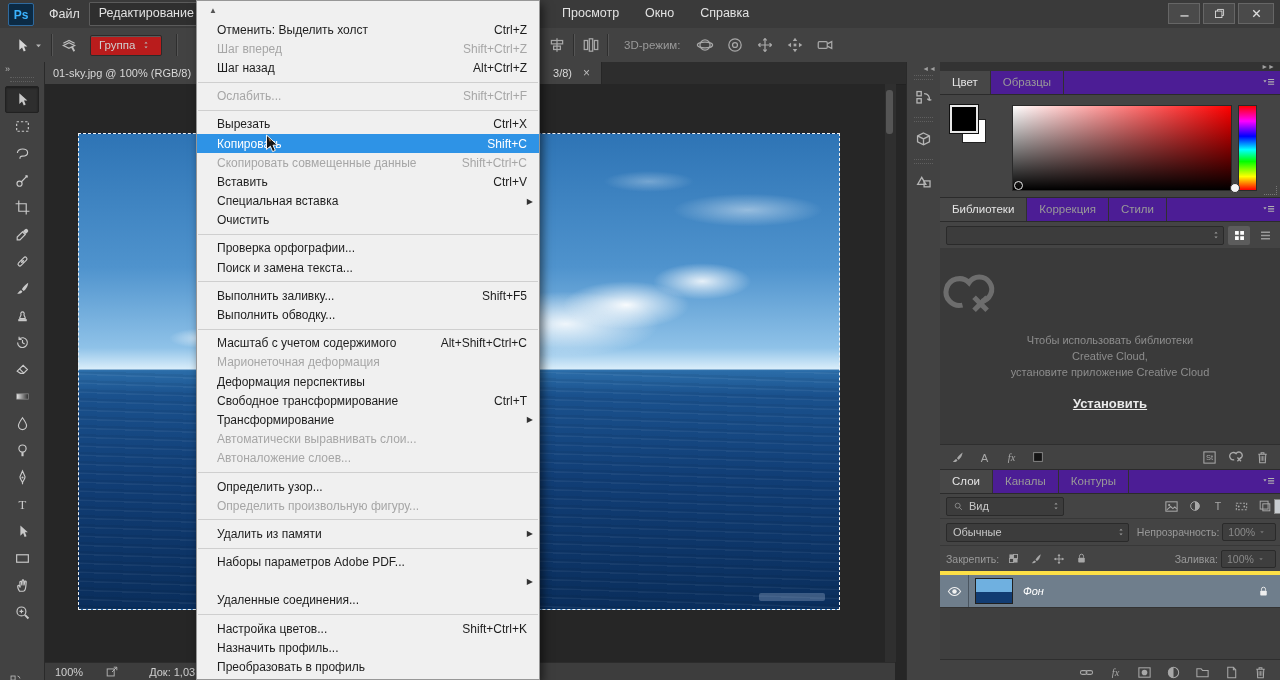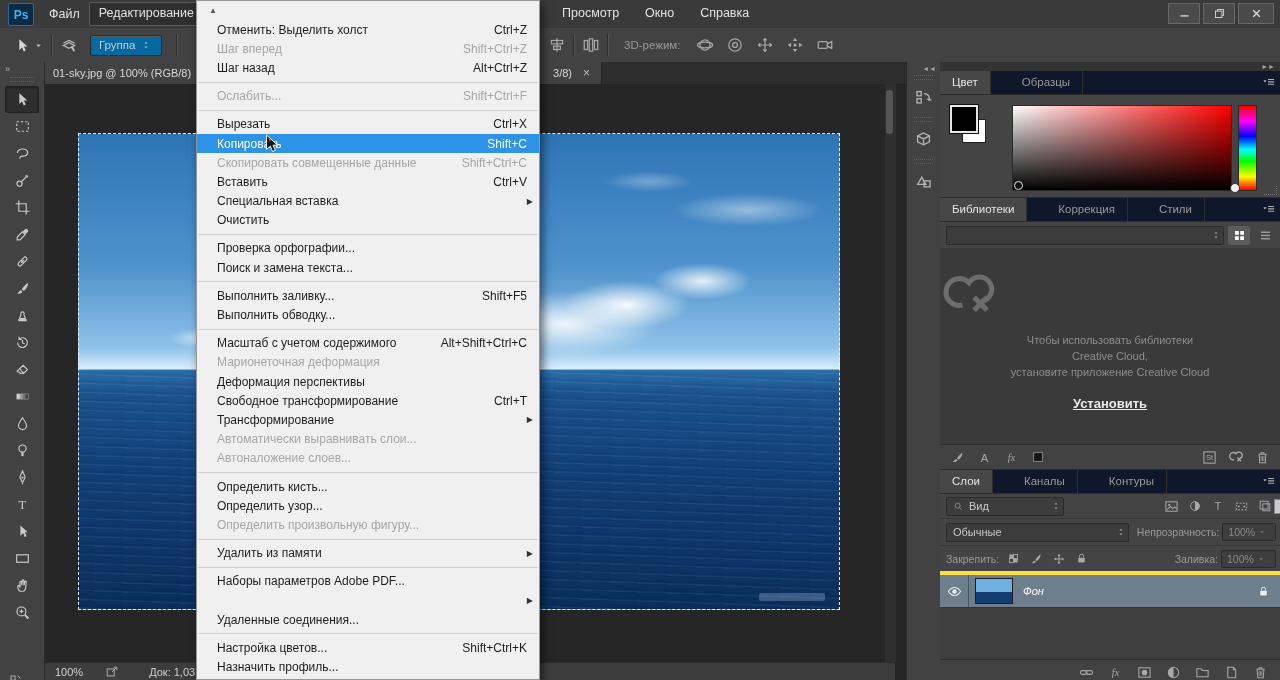--- a/index.html
+++ b/index.html
@@ -14,21 +14,21 @@
   #menubar{left:0;top:0;width:1280px;height:28px;background:#3a3a3a;border-bottom:1px solid #2a2a2a;}
   .pslogo{left:8px;top:3px;width:24px;height:21px;background:#0b2a44;border:1px solid #2f6a9e;border-radius:2px;
           color:#3bb3ff;font-weight:bold;font-size:12px;display:flex;align-items:center;justify-content:center;}
   .mitem{padding:0 9px;height:22px;line-height:22px;color:#e2e2e2;font-size:12.5px;}
   .mitem.pressed{background:#2f2f2f;border:1px solid #5b5b5b;border-radius:1px;line-height:20px;}
   .wbtn{width:30px;height:19px;background:#4a4a4a;border:1px solid #666;display:flex;align-items:center;justify-content:center;color:#ddd;margin-left:3px;}
 
   
   #optionsbar{left:0;top:28px;width:1280px;height:34px;background:#424242;border-bottom:1px solid #2a2a2a;}
   .optdiv{width:1px;height:22px;background:#2e2e2e;border-right:1px solid #555;margin:0 7px;}
-  .optsel{height:19px;background:#0369a1;border:1px solid #2b2b2b;border-radius:2px;display:flex;align-items:center;
+  .optsel{height:19px;background:#b91c1c;border:1px solid #2b2b2b;border-radius:2px;display:flex;align-items:center;
           color:#d0d0d0;font-size:11.5px;padding:0 4px 0 8px;gap:6px;box-shadow:inset 0 1px 0 #5a5a5a;}
   .dimtext{color:#9a9a9a;font-size:11.5px;}
 
   
   #tabbar{left:45px;top:62px;width:861px;height:22px;background:#2d2d2d;border-bottom:1px solid #222;}
   .doctab{position:absolute;top:0;height:22px;background:#424242;border-right:1px solid #262626;
           color:#d8d8d8;font-size:11px;display:flex;align-items:center;padding:0 8px;gap:8px;}
   .tabclose{color:#bbb;font-size:12px;width:13px;height:13px;line-height:12px;text-align:center;border-radius:2px;}
 
   
@@ -59,21 +59,21 @@
   #vscroll{left:884px;top:84px;width:11px;height:578px;background:#2f2f2f;border-left:1px solid #262626;}
   #vthumb{left:886px;top:90px;width:7px;height:44px;background:#555;border-radius:3px;}
 
   
   #statusbar{left:45px;top:662px;width:850px;height:18px;background:#3d3d3d;border-top:1px solid #2c2c2c;color:#cfcfcf;font-size:11px;}
 
   
   #dock{left:906px;top:62px;width:33px;height:618px;background:#424242;border-left:1px solid #2a2a2a;border-right:1px solid #2a2a2a;}
   .dockbtn{width:28px;height:28px;margin:2px auto 6px auto;display:flex;align-items:center;justify-content:center;color:#b5b5b5;}
   #panels{left:940px;top:62px;width:340px;height:618px;background:#444;}
-  .ptabrow{position:relative;height:23px;background:#0f172a;border-bottom:1px solid #2b2b2b;display:flex;gap:19px;}
+  .ptabrow{position:relative;height:23px;background:#4c1d95;border-bottom:1px solid #2b2b2b;display:flex;}
   .ptab{padding:0 12px;line-height:23px;font-size:11.5px;color:#999;border-right:1px solid #303030;}
   .ptab.act{background:#474747;color:#e4e4e4;}
   .pmenu{position:absolute;right:4px;top:4px;color:#b0b0b0;}
   .pselect{background:#3c3c3c;border:1px solid #2a2a2a;border-radius:2px;height:17px;display:flex;align-items:center;
            color:#c9c9c9;font-size:11px;padding:0 2px 0 6px;}
   .pselect .fill{flex:1;}
   .sqbtn{width:22px;height:19px;display:flex;align-items:center;justify-content:center;border-radius:2px;color:#9a9a9a;}
   .sqbtn.act{background:#5c5c5c;color:#fff;}
   .plabel{color:#9a9a9a;font-size:10.5px;}
   .valbox{background:#3e3e3e;border:1px solid #2a2a2a;border-radius:2px;height:16px;display:flex;align-items:center;
@@ -847,23 +847,20 @@
           <span class="marr">▶</span>
         </div>
         <div class="mi dis">
           <span class="ml">Автоматически выравнивать слои...</span>
         </div>
         <div class="mi dis">
           <span class="ml">Автоналожение слоев...</span>
         </div>
         <div class="msep"></div>
         <div class="mi">
-          <span class="ml">Определить кисть...</span>
-        </div>
-        <div class="mi">
           <span class="ml">Определить узор...</span>
         </div>
         <div class="mi dis">
           <span class="ml">Определить произвольную фигуру...</span>
         </div>
         <div class="msep"></div>
         <div class="mi">
           <span class="ml">Удалить из памяти</span>
           <span class="marr">▶</span>
         </div>

